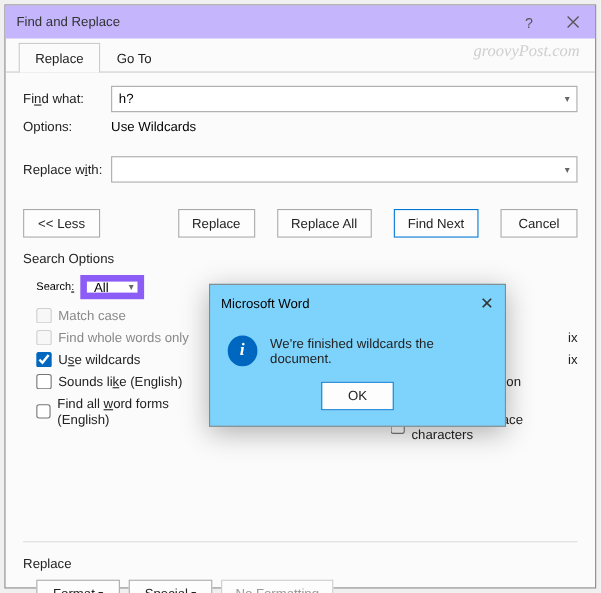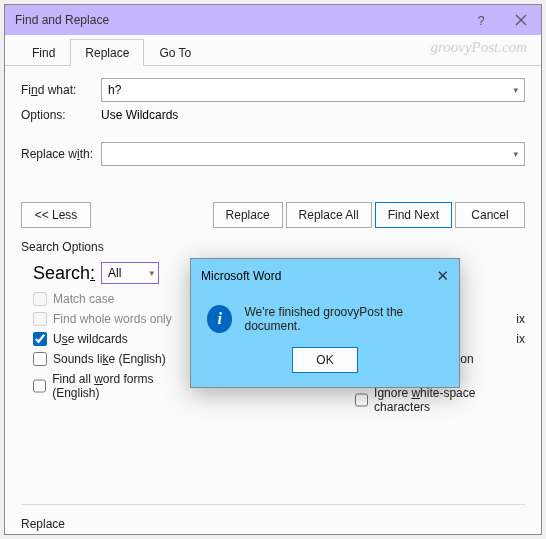--- a/index.html
+++ b/index.html
@@ -13,28 +13,28 @@
 .watermark { position: absolute; top: 34px; right: 14px; font-family: Georgia, serif; font-style: italic; font-size: 15px; color: #cfcfcf; }
 .tabs { display: flex; margin-top: 4px; border-bottom: 1px solid #ccc; padding-left: 12px; }
 .tab { padding: 6px 14px; font-size: 12px; color: #222; border: 1px solid transparent; border-bottom: none; margin-bottom: -1px; }
 .tab.active { background: #fbfbfb; border-color: #ccc; position: relative; z-index: 1; }
 .body { padding: 12px 16px; }
 .row { display: flex; align-items: center; margin-bottom: 6px; }
 .lbl { width: 80px; font-size: 12px; color: #222; }
 .lbl u { text-decoration: underline; }
 .combo { flex: 1; height: 24px; border: 1px solid #aaa; background: #fff; display: flex; align-items: center; padding: 0 6px; font-size: 12px; position: relative; }
 .combo .arrow { position: absolute; right: 6px; color: #666; font-size: 9px; }
-.btnrow { display: flex; gap: 3px; margin-top: 36px; }
+.btnrow { display: flex; gap: 20px; margin-top: 24px; }
 .btn { height: 26px; padding: 0 12px; background: #fdfdfd; border: 1px solid #aaa; font-size: 12px; color: #222; display: flex; align-items: center; justify-content: center; min-width: 70px; }
 .btn.primary { border-color: #0078d4; }
 .spacer { flex: 1; }
 .section-title { font-size: 12px; color: #222; margin: 12px 0 8px; }
 .search-row { display: flex; align-items: center; gap: 6px; margin-left: 12px; margin-bottom: 8px; }
-.search-row .lbl2 { font-size: 18px; }
-.small-combo { width: 58px; height: 22px; border: 1px solid #8b5cf6; background: #fff; display: flex; align-items: center; padding: 0 6px; font-size: 12px; position: relative; }
+.search-row .lbl2 { font-size: 10px; }
+.small-combo { width: 58px; height: 22px; border: 6px solid #8b5cf6; background: #fff; display: flex; align-items: center; padding: 0 6px; font-size: 12px; position: relative; }
 .small-combo .arrow { position: absolute; right: 4px; font-size: 9px; color: #666; }
 .checks { display: flex; margin-left: 12px; }
 .checkcol { display: flex; flex-direction: column; gap: 6px; }
 .checkcol.right { margin-left: 160px; }
 .chk { display: flex; align-items: center; gap: 6px; font-size: 12px; color: #222; }
 .chk.disabled { color: #888; }
 .chk input { width: 14px; height: 14px; margin: 0; }
 .chk input[type=checkbox]:checked { accent-color: #0067c0; }
 .hr { border-top: 1px solid #ddd; margin: 90px 0 8px; }
 .footer-btns { display: flex; gap: 8px; margin-left: 12px; margin-top: 6px; }
@@ -63,21 +63,20 @@
         <svg viewBox="0 0 12 12">
             <path d="M1 1 L11 11 M11 1 L1 11" stroke="#555" stroke-width="1.2" fill="none"></path>
           </svg>
       </div>
     </div>
   </div>
 
   <div class="watermark">groovyPost.com</div>
 
   <div class="tabs">
-    <div class="tab">Find</div>
     <div class="tab active">Replace</div>
     <div class="tab">Go To</div>
   </div>
 
   <div class="body">
     <div class="row">
       <span class="lbl">Fi<u>n</u>d what:</span>
       <div class="combo">
         <span>h?</span>
         <span class="arrow">▾</span>
@@ -178,18 +177,18 @@
   </div>
 </div>
 
 <div class="modal">
   <div class="modal-title">
     <span class="t">Microsoft Word</span>
     <span class="modal-close">✕</span>
   </div>
   <div class="modal-body">
     <div class="info-icon">i</div>
-    <div class="modal-msg">We're finished groovyPost the document.</div>
+    <div class="modal-msg">We're finished wildcards the document.</div>
   </div>
   <div class="modal-foot">
     <div class="btn">OK</div>
   </div>
 </div>
 
 </body></html>

